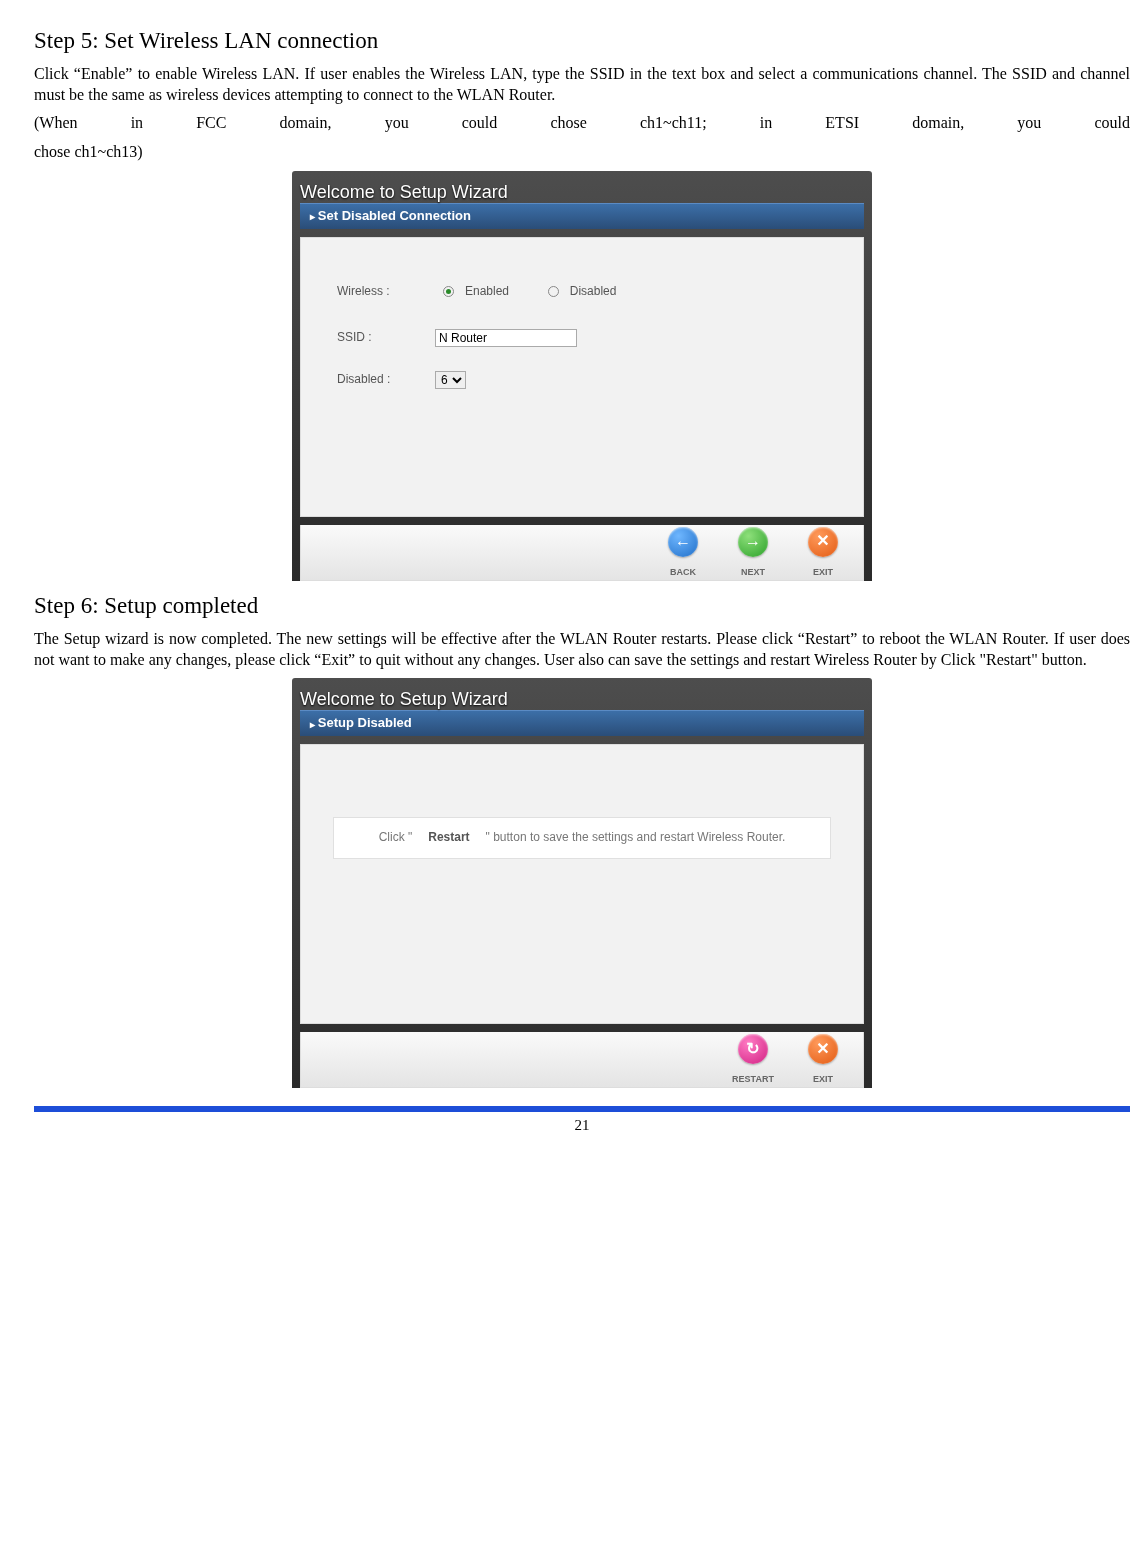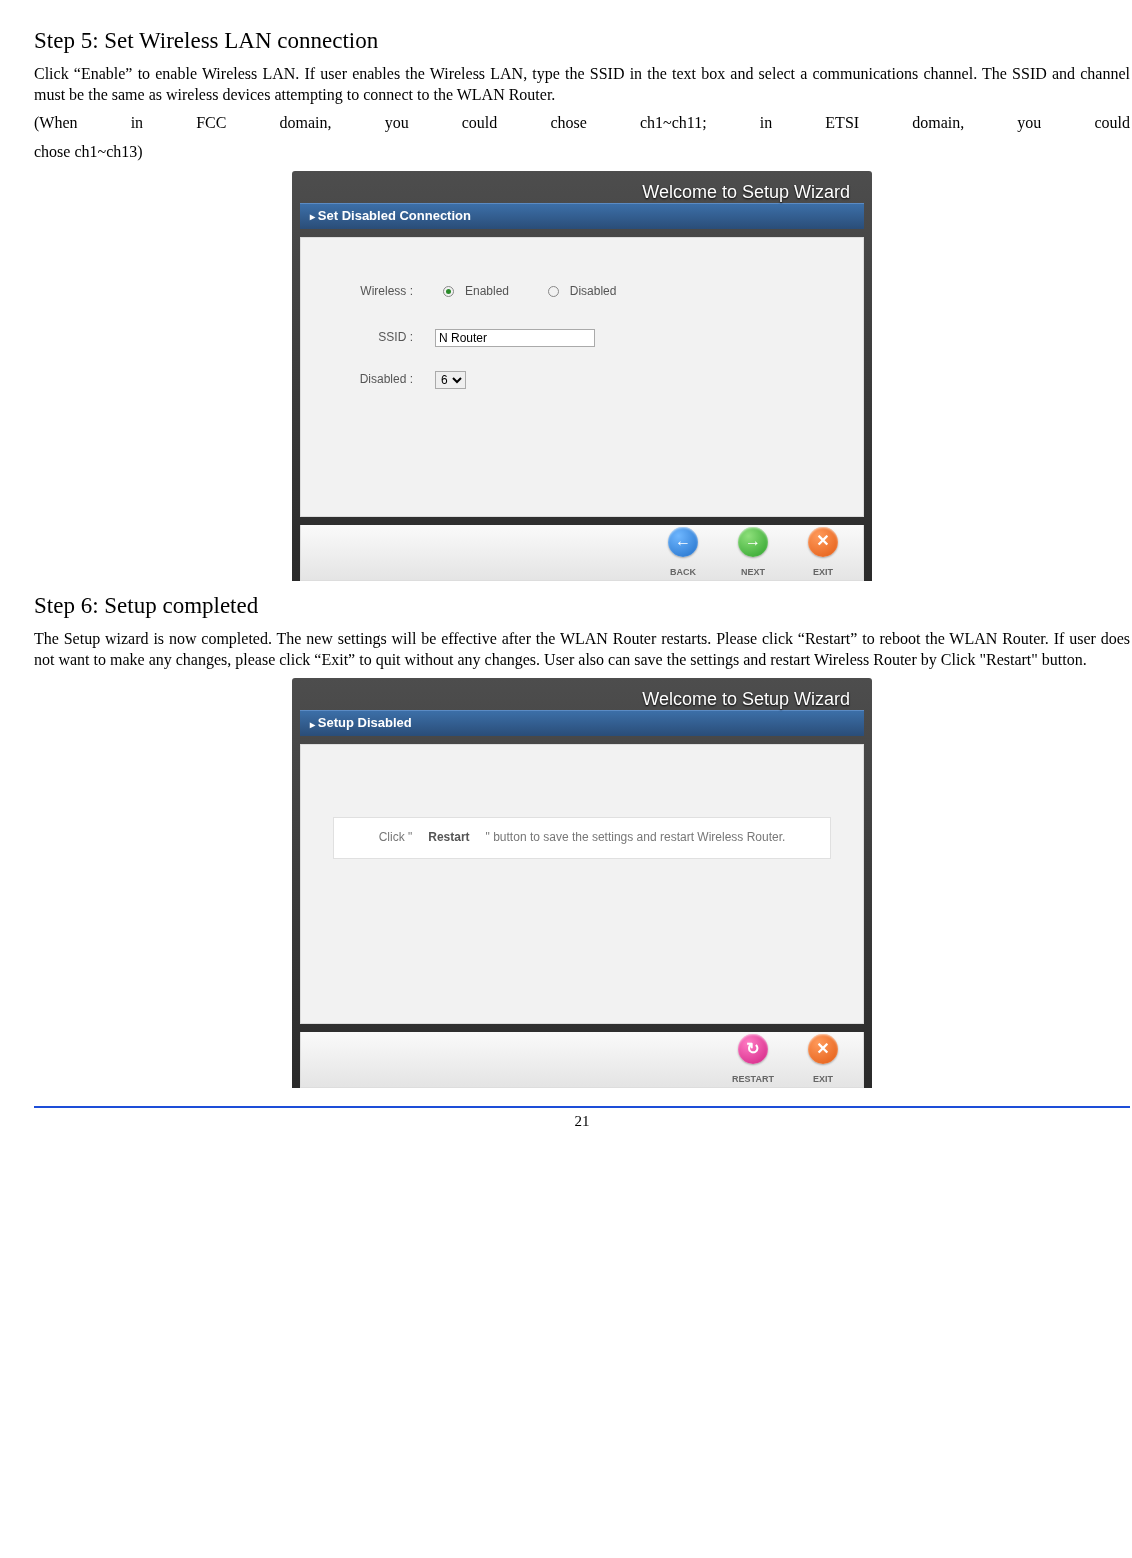--- a/index.html
+++ b/index.html
@@ -21,21 +21,20 @@
       margin: 6px auto 10px auto;
       background: linear-gradient(#4d4d4d, #2a2a2a);
       border-radius: 3px 3px 0 0;
       overflow: visible;
     }
     .wizard-header {
       height: 24px;
       font-family: Arial, sans-serif;
       color: #fff;
       font-size: 18px;
-      text-align: right;
       padding: 10px 14px 0 0;
       text-shadow: 0 1px 2px #000;
     }
     .section-bar {
       background: linear-gradient(#3c6fa8, #2a4d78);
       color: #fff;
       font-family: Arial, sans-serif;
       font-size: 13px;
       font-weight: bold;
       padding: 4px 10px;
@@ -46,31 +45,31 @@
       background: #f2f2f2;
       height: 280px;
       border: 1px solid #ddd;
       font-family: Arial, sans-serif;
       font-size: 12px;
       color: #555;
       padding: 24px 20px;
       position: relative;
     }
     .panel .row { display: flex; align-items: center; margin-bottom: 6px; }
-    .panel .lbl { width: 82px; text-align: right; padding-right: 6px; }
+    .panel .lbl { width: 82px; text-align: left; padding-right: 6px; }
     .panel .radio-dot {
       display:inline-block; width:11px; height:11px; border:1px solid #888;
       border-radius:50%; margin-right:3px; vertical-align:middle; position:relative;
     }
     .panel .radio-dot.on::after {
       content:""; position:absolute; inset:2px; border-radius:50%; background:#2a8a2a;
     }
     .panel input[type=text] {
       font-family: Arial, sans-serif; font-size: 12px;
-      border: 1px solid #aaa; padding: 1px 3px; width: 160px;
+      border: 1px solid #aaa; padding: 1px 3px; width: 142px;
     }
     .panel select {
       font-family: Arial, sans-serif; font-size: 12px;
       border: 1px solid #aaa; padding: 0 1px;
     }
     .footer-bar {
       background: linear-gradient(#fafafa, #e4e4e4);
       border: 1px solid #ddd; border-top: none;
       height: 56px;
       display: flex; justify-content: flex-end; align-items: center;
@@ -94,21 +93,21 @@
     .circ.exit  { background: radial-gradient(circle at 35% 30%, #ff9a5b, #e25a12); }
     .circ.restart{ background: radial-gradient(circle at 35% 30%, #ff7cc4, #d11f82); }
     
     .msgbox {
       border: 1px solid #e0e0e0; background:#fff; padding: 12px;
       font-family: Arial, sans-serif; font-size: 12px; color: #777;
       text-align:center; margin: 48px 12px 0 12px;
     }
     .msgbox b { color:#555; }
     .page-footer {
-      border-top: 2px solid #1d4ed8; margin-top: 18px;
+      border-top: 6px solid #1d4ed8; margin-top: 18px;
       text-align: center; font-size: 15px; padding-top: 4px;
     }
   </style>
 </head>
 <body>
 
 <p class="step-title">Step 5: Set Wireless LAN connection</p>
 <p class="body-text">Click “Enable” to enable Wireless LAN. If user enables the Wireless LAN, type the SSID in the text box and select a communications channel. The SSID and channel must be the same as wireless devices attempting to connect to the WLAN Router.</p>
 <p class="body-text justify-spread">(When in FCC domain, you could chose ch1~ch11; in ETSI domain, you could</p>
 <p class="body-text last">chose ch1~ch13)</p>

